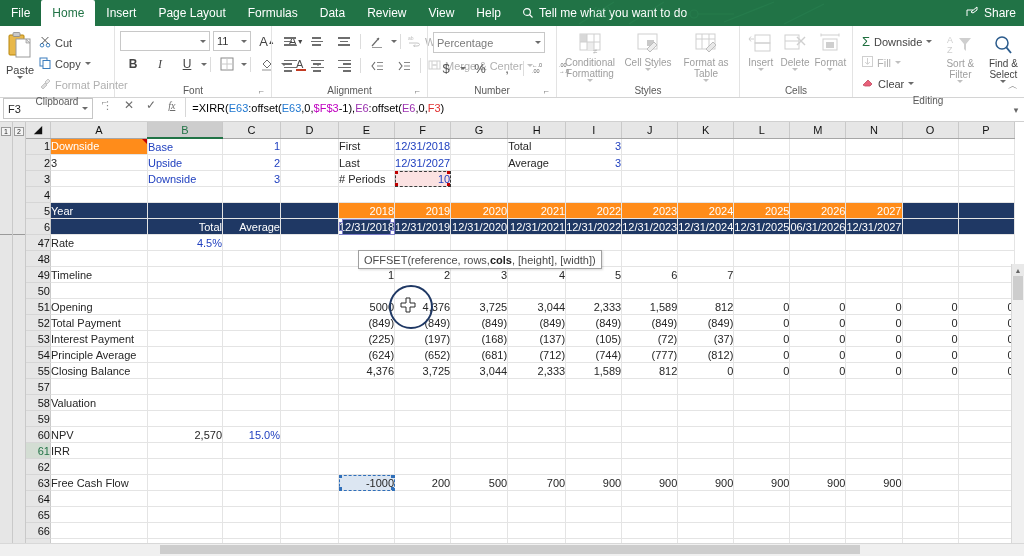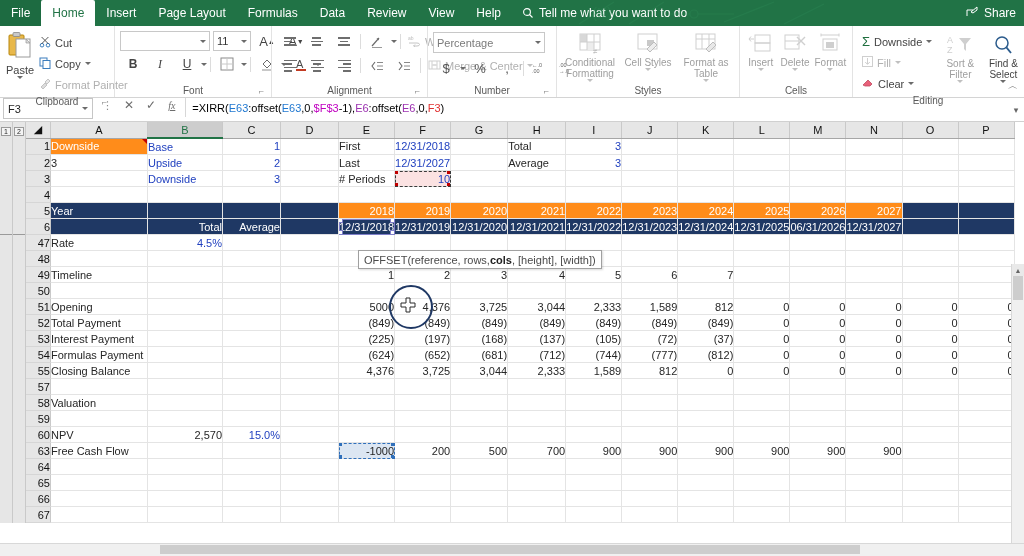--- a/index.html
+++ b/index.html
@@ -915,21 +915,21 @@
             <td class="cell num">0</td>
             <td class="cell num">0</td>
             <td class="cell num">0</td>
             <td class="cell num">0</td>
             <td class="cell num">0</td>
           </tr>
           <tr>
             <td class="og"></td>
             <td class="og"></td>
             <td class="rowhdr">54</td>
-            <td class="cell ">Formulas Payment</td>
+            <td class="cell ">Principle Average</td>
             <td class="cell "></td>
             <td class="cell "></td>
             <td class="cell "></td>
             <td class="cell num">(624)</td>
             <td class="cell num">(652)</td>
             <td class="cell num">(681)</td>
             <td class="cell num">(712)</td>
             <td class="cell num">(744)</td>
             <td class="cell num">(777)</td>
             <td class="cell num">(812)</td>
@@ -1023,20 +1023,62 @@
             <td class="cell "></td>
             <td class="cell "></td>
           </tr>
           <tr>
             <td class="og"></td>
             <td class="og"></td>
             <td class="rowhdr">60</td>
             <td class="cell ">NPV</td>
             <td class="cell num">2,570</td>
             <td class="cell blue num">15.0%</td>
+            <td class="cell "></td>
+            <td class="cell "></td>
+            <td class="cell "></td>
+            <td class="cell "></td>
+            <td class="cell "></td>
+            <td class="cell "></td>
+            <td class="cell "></td>
+            <td class="cell "></td>
+            <td class="cell "></td>
+            <td class="cell "></td>
+            <td class="cell "></td>
+            <td class="cell "></td>
+            <td class="cell "></td>
+          </tr>
+          <tr>
+            <td class="og"></td>
+            <td class="og"></td>
+            <td class="rowhdr sel">61</td>
+            <td class="cell ">IRR</td>
+            <td class="cell "></td>
+            <td class="cell "></td>
+            <td class="cell "></td>
+            <td class="cell "></td>
+            <td class="cell "></td>
+            <td class="cell "></td>
+            <td class="cell "></td>
+            <td class="cell "></td>
+            <td class="cell "></td>
+            <td class="cell "></td>
+            <td class="cell "></td>
+            <td class="cell "></td>
+            <td class="cell "></td>
+            <td class="cell "></td>
+            <td class="cell "></td>
+          </tr>
+          <tr>
+            <td class="og"></td>
+            <td class="og"></td>
+            <td class="rowhdr">62</td>
+            <td class="cell "></td>
+            <td class="cell "></td>
+            <td class="cell "></td>
             <td class="cell "></td>
             <td class="cell "></td>
             <td class="cell "></td>
             <td class="cell "></td>
             <td class="cell "></td>
             <td class="cell "></td>
             <td class="cell "></td>
             <td class="cell "></td>
             <td class="cell "></td>
             <td class="cell "></td>

